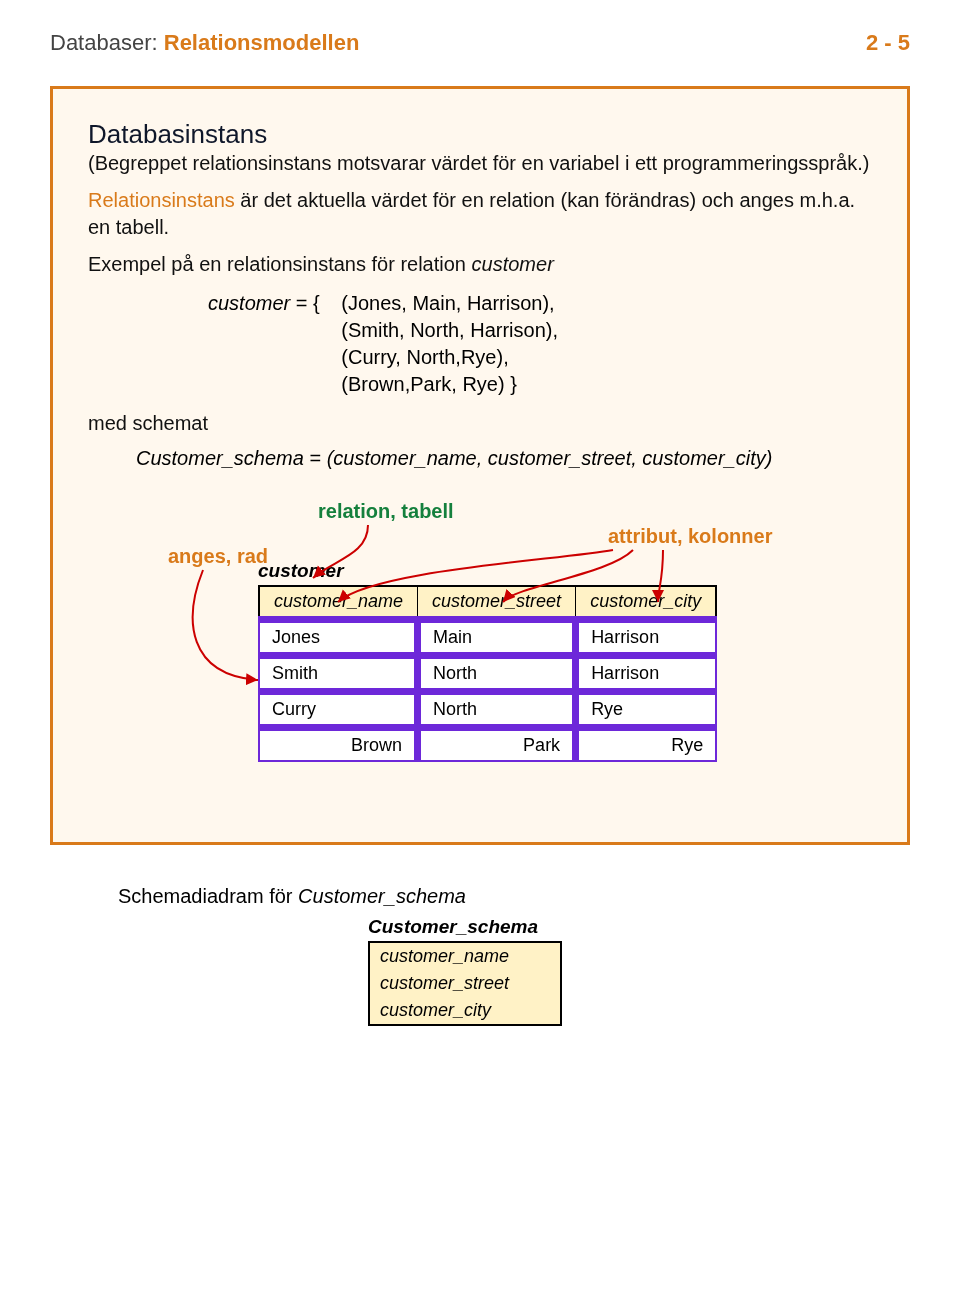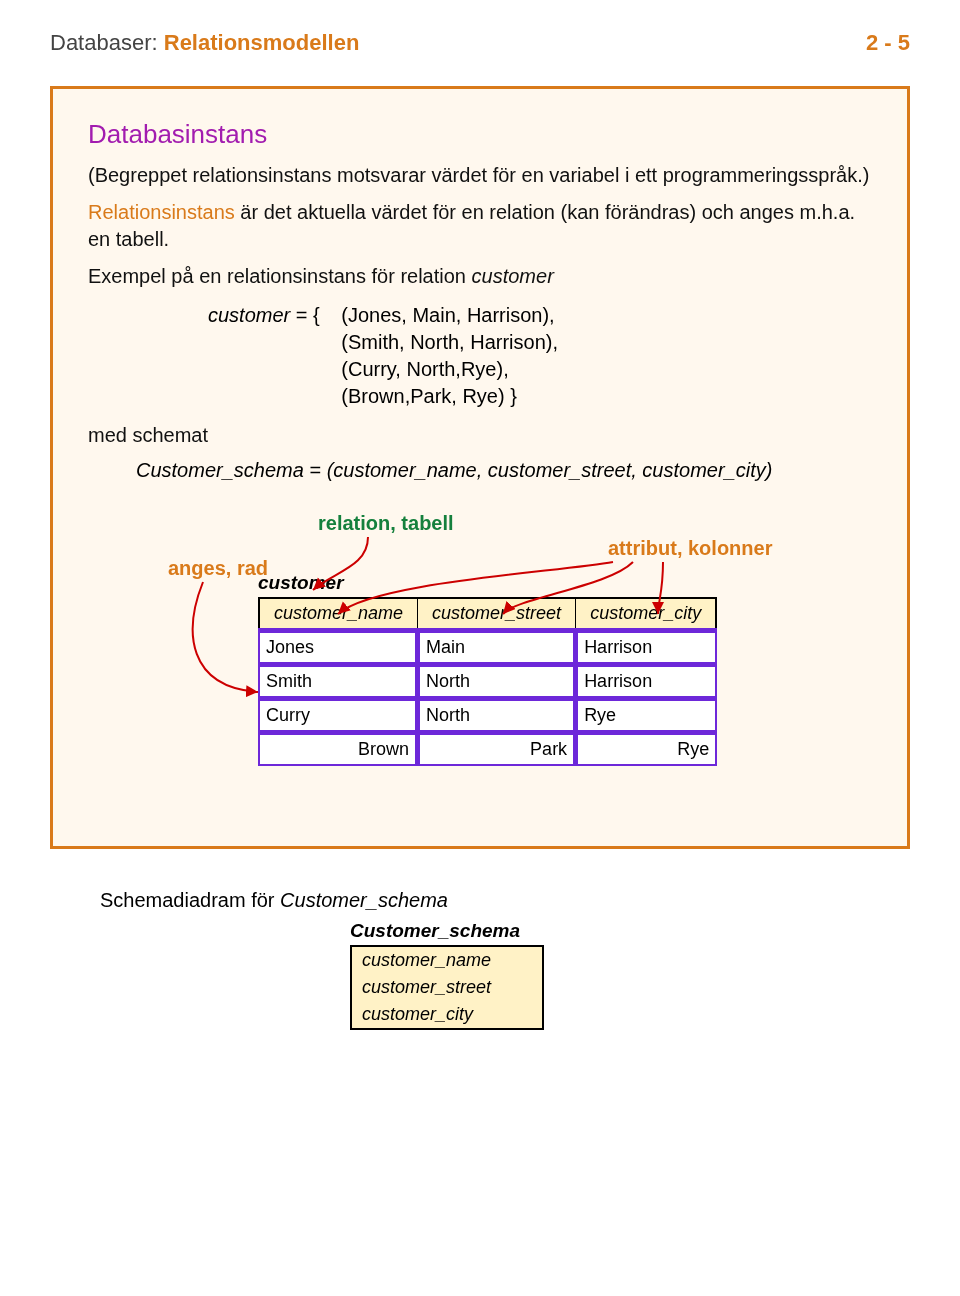--- a/index.html
+++ b/index.html
@@ -29,24 +29,24 @@
     color: #d97a1a;
     font-weight: bold;
   }
   .outer-box {
     border: 3px solid #d97a1a;
     background: #fff8ee;
     padding: 30px 35px 80px 35px;
     margin-bottom: 40px;
   }
   .section-title {
-    color: #a21caf;
+    color: #0f172a;
     font-size: 26px;
     font-weight: normal;
-    margin-bottom: 12px;
+    margin-bottom: 0;
   }
   .body-text {
     font-size: 20px;
     line-height: 1.35;
     color: #111;
     margin-bottom: 10px;
   }
   .keyword {
     color: #d97a1a;
     font-weight: normal;
@@ -115,40 +115,40 @@
   table.dtable th {
     background: #fff2c6;
     font-style: italic;
     font-weight: normal;
     padding: 4px 14px;
     border: 1px solid #000;
     font-size: 18px;
     text-align: left;
   }
   table.dtable td {
-    border: 5px solid #6d28d9;
-    padding: 4px 6px;
+    border: 7px solid #6d28d9;
+    padding: 4px 12px;
     font-size: 18px;
   }
   table.dtable th:first-child, table.dtable td:first-child { border-left-width: 2px; }
   table.dtable th:last-child, table.dtable td:last-child { border-right-width: 2px; }
   table.dtable tr:last-child td { border-bottom-width: 2px; text-align: right; }
   table.dtable tr.header-row th { border-top-width: 2px; }
 
   .svg-overlay {
     position: absolute;
     top: 0;
     left: 0;
     pointer-events: none;
   }
 
   .schema-diagram {
     font-size: 20px;
     margin-top: 10px;
-    margin-left: 50px;
+    margin-left: 68px;
   }
   .schema-diagram-body {
     margin-left: 250px;
     margin-top: 8px;
   }
   .schema-box-title {
     font-style: italic;
     font-weight: bold;
     font-size: 19px;
     margin-bottom: 3px;

